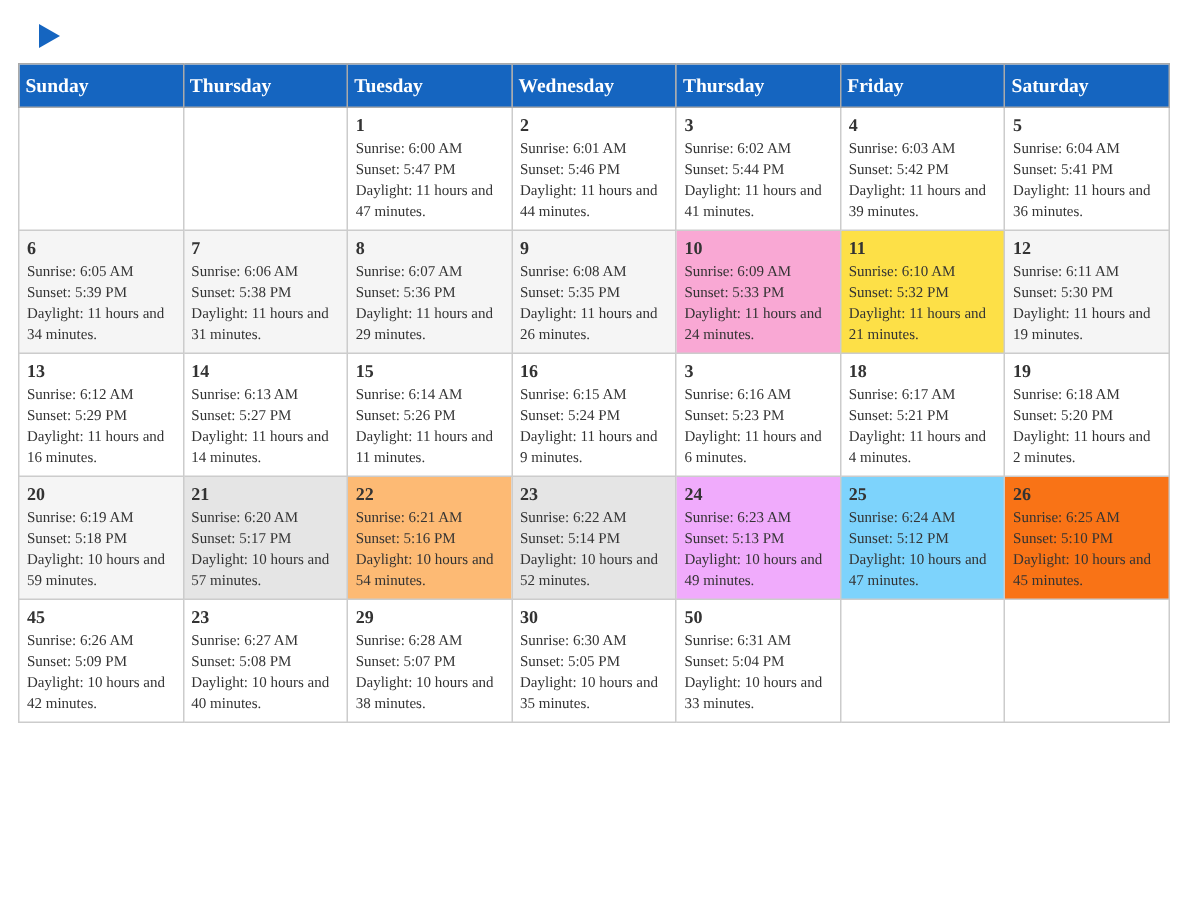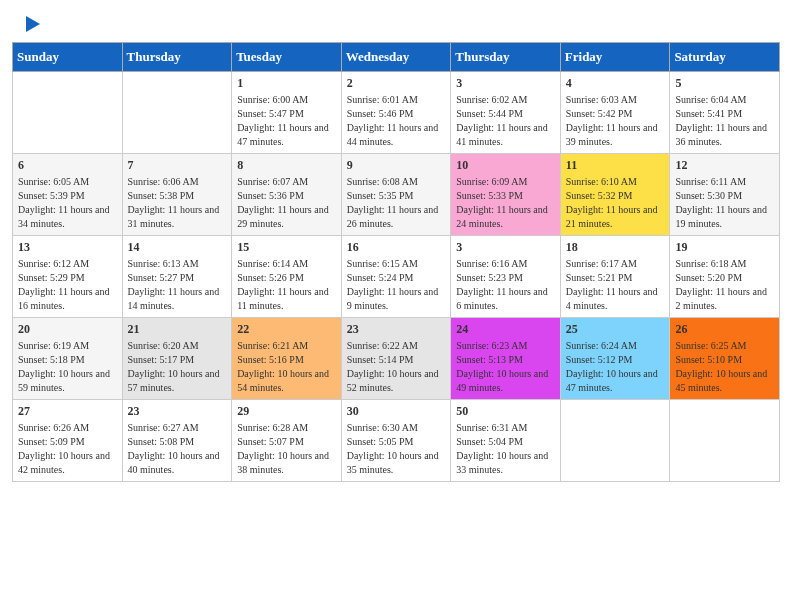--- a/index.html
+++ b/index.html
@@ -162,26 +162,26 @@
           <td><span class="day-number">16</span><span class="cell-text">Sunrise: 6:15 AM<br>Sunset: 5:24 PM<br>Daylight: 11 hours and 9 minutes.</span></td>
           <td><span class="day-number">3</span><span class="cell-text">Sunrise: 6:16 AM<br>Sunset: 5:23 PM<br>Daylight: 11 hours and 6 minutes.</span></td>
           <td><span class="day-number">18</span><span class="cell-text">Sunrise: 6:17 AM<br>Sunset: 5:21 PM<br>Daylight: 11 hours and 4 minutes.</span></td>
           <td><span class="day-number">19</span><span class="cell-text">Sunrise: 6:18 AM<br>Sunset: 5:20 PM<br>Daylight: 11 hours and 2 minutes.</span></td>
         </tr>
         <tr>
           <td style="background: rgb(245, 245, 245); margin-top: 32px;"><span class="day-number">20</span><span class="cell-text">Sunrise: 6:19 AM<br>Sunset: 5:18 PM<br>Daylight: 10 hours and 59 minutes.</span></td>
           <td style="background: #e5e5e5;"><span class="day-number">21</span><span class="cell-text">Sunrise: 6:20 AM<br>Sunset: 5:17 PM<br>Daylight: 10 hours and 57 minutes.</span></td>
           <td style="background: #fdba74;"><span class="day-number">22</span><span class="cell-text">Sunrise: 6:21 AM<br>Sunset: 5:16 PM<br>Daylight: 10 hours and 54 minutes.</span></td>
           <td style="background: #e5e5e5;"><span class="day-number">23</span><span class="cell-text">Sunrise: 6:22 AM<br>Sunset: 5:14 PM<br>Daylight: 10 hours and 52 minutes.</span></td>
-          <td style="background: #d946ef;"><span class="day-number">24</span><span class="cell-text">Sunrise: 6:23 AM<br>Sunset: 5:13 PM<br>Daylight: 10 hours and 49 minutes.</span></td>
+          <td style="background: #f0abfc;"><span class="day-number">24</span><span class="cell-text">Sunrise: 6:23 AM<br>Sunset: 5:13 PM<br>Daylight: 10 hours and 49 minutes.</span></td>
           <td style="background: #7dd3fc; margin-top: 43px;"><span class="day-number">25</span><span class="cell-text">Sunrise: 6:24 AM<br>Sunset: 5:12 PM<br>Daylight: 10 hours and 47 minutes.</span></td>
           <td style="background: #f97316;"><span class="day-number">26</span><span class="cell-text">Sunrise: 6:25 AM<br>Sunset: 5:10 PM<br>Daylight: 10 hours and 45 minutes.</span></td>
         </tr>
         <tr>
-          <td><span class="day-number">27</span><span class="cell-text">Sunrise: 6:26 AM<br>Sunset: 5:09 PM<br>Daylight: 10 hours and 42 minutes.</span></td>
+          <td><span class="day-number">45</span><span class="cell-text">Sunrise: 6:26 AM<br>Sunset: 5:09 PM<br>Daylight: 10 hours and 42 minutes.</span></td>
           <td><span class="day-number">23</span><span class="cell-text">Sunrise: 6:27 AM<br>Sunset: 5:08 PM<br>Daylight: 10 hours and 40 minutes.</span></td>
           <td><span class="day-number">29</span><span class="cell-text">Sunrise: 6:28 AM<br>Sunset: 5:07 PM<br>Daylight: 10 hours and 38 minutes.</span></td>
           <td><span class="day-number">30</span><span class="cell-text">Sunrise: 6:30 AM<br>Sunset: 5:05 PM<br>Daylight: 10 hours and 35 minutes.</span></td>
           <td><span class="day-number">50</span><span class="cell-text">Sunrise: 6:31 AM<br>Sunset: 5:04 PM<br>Daylight: 10 hours and 33 minutes.</span></td>
           <td class="empty-cell"></td>
           <td class="empty-cell"></td>
         </tr>
       </tbody>
   </table>
 </div>

